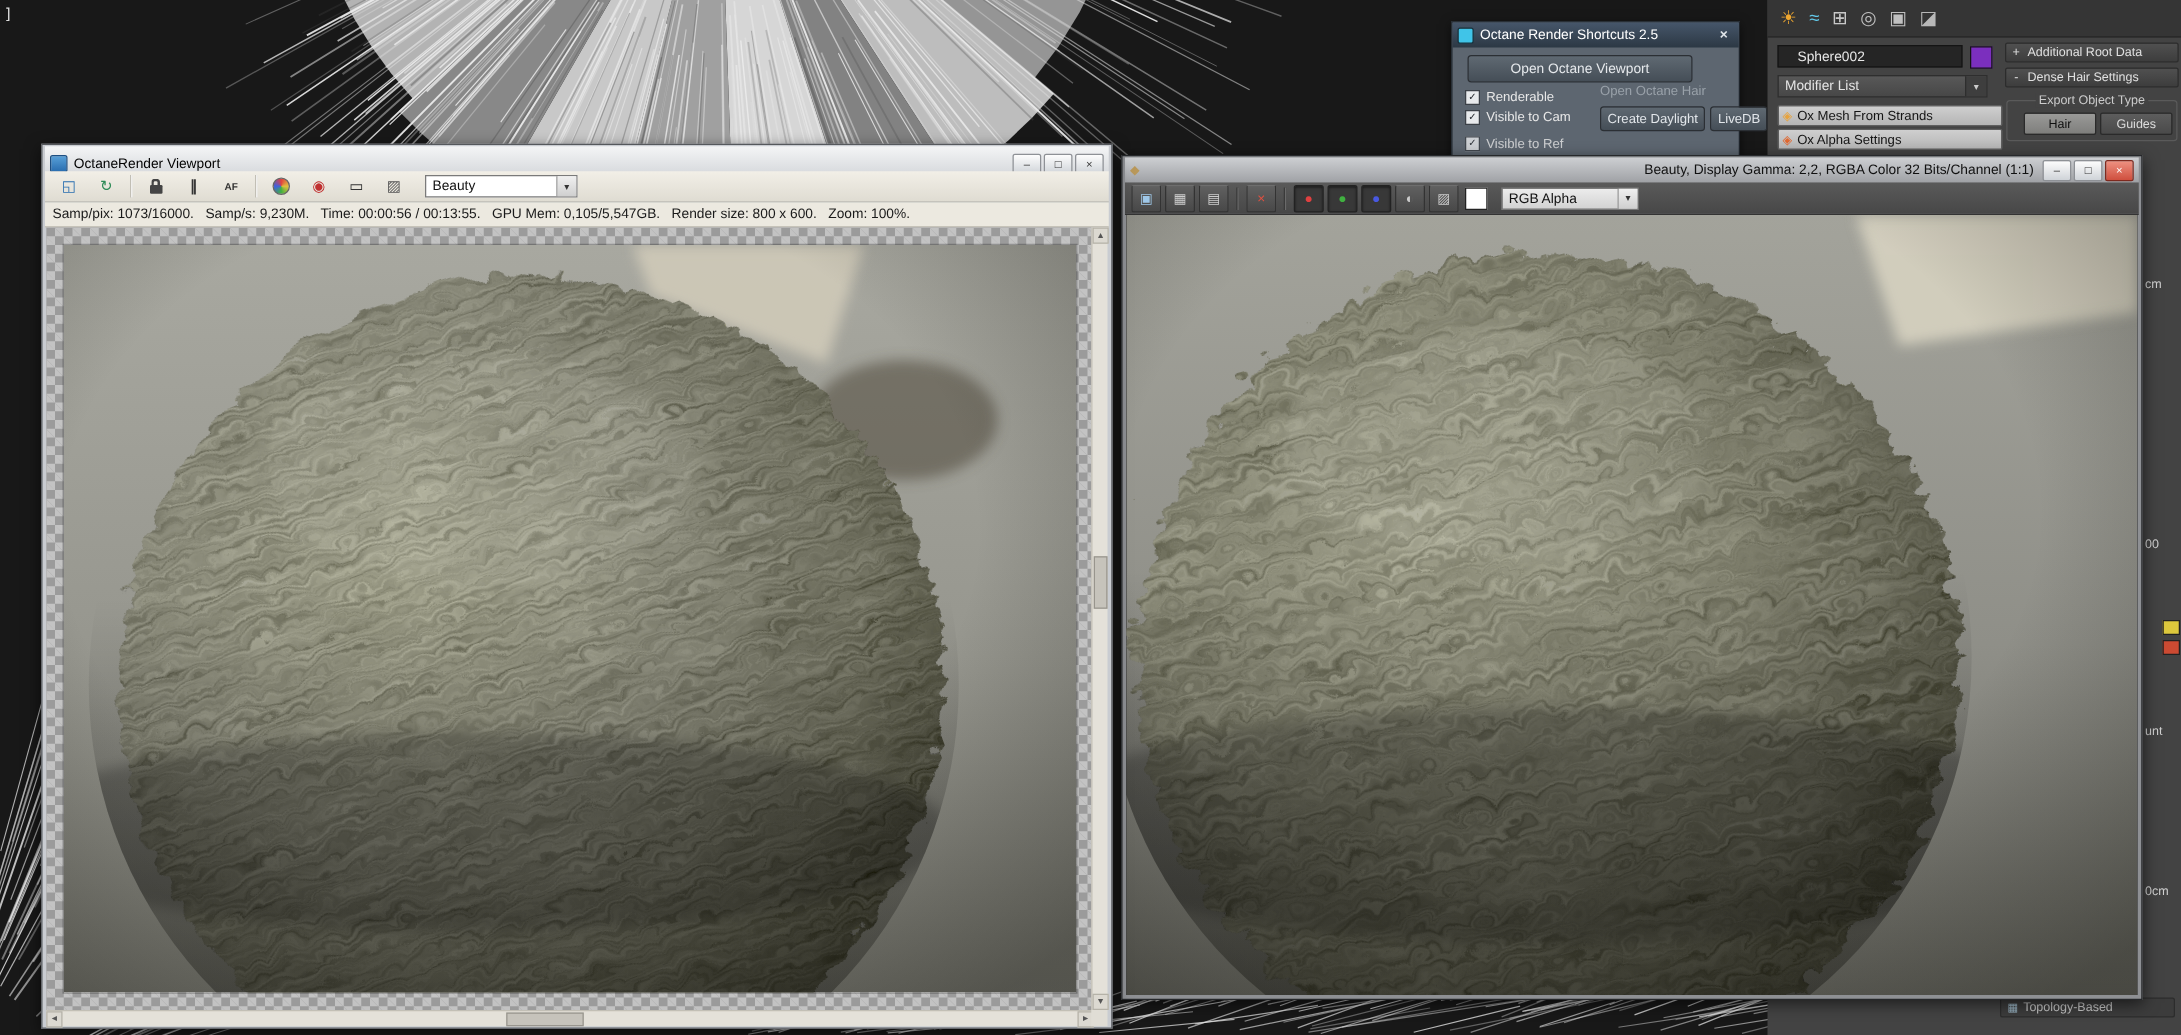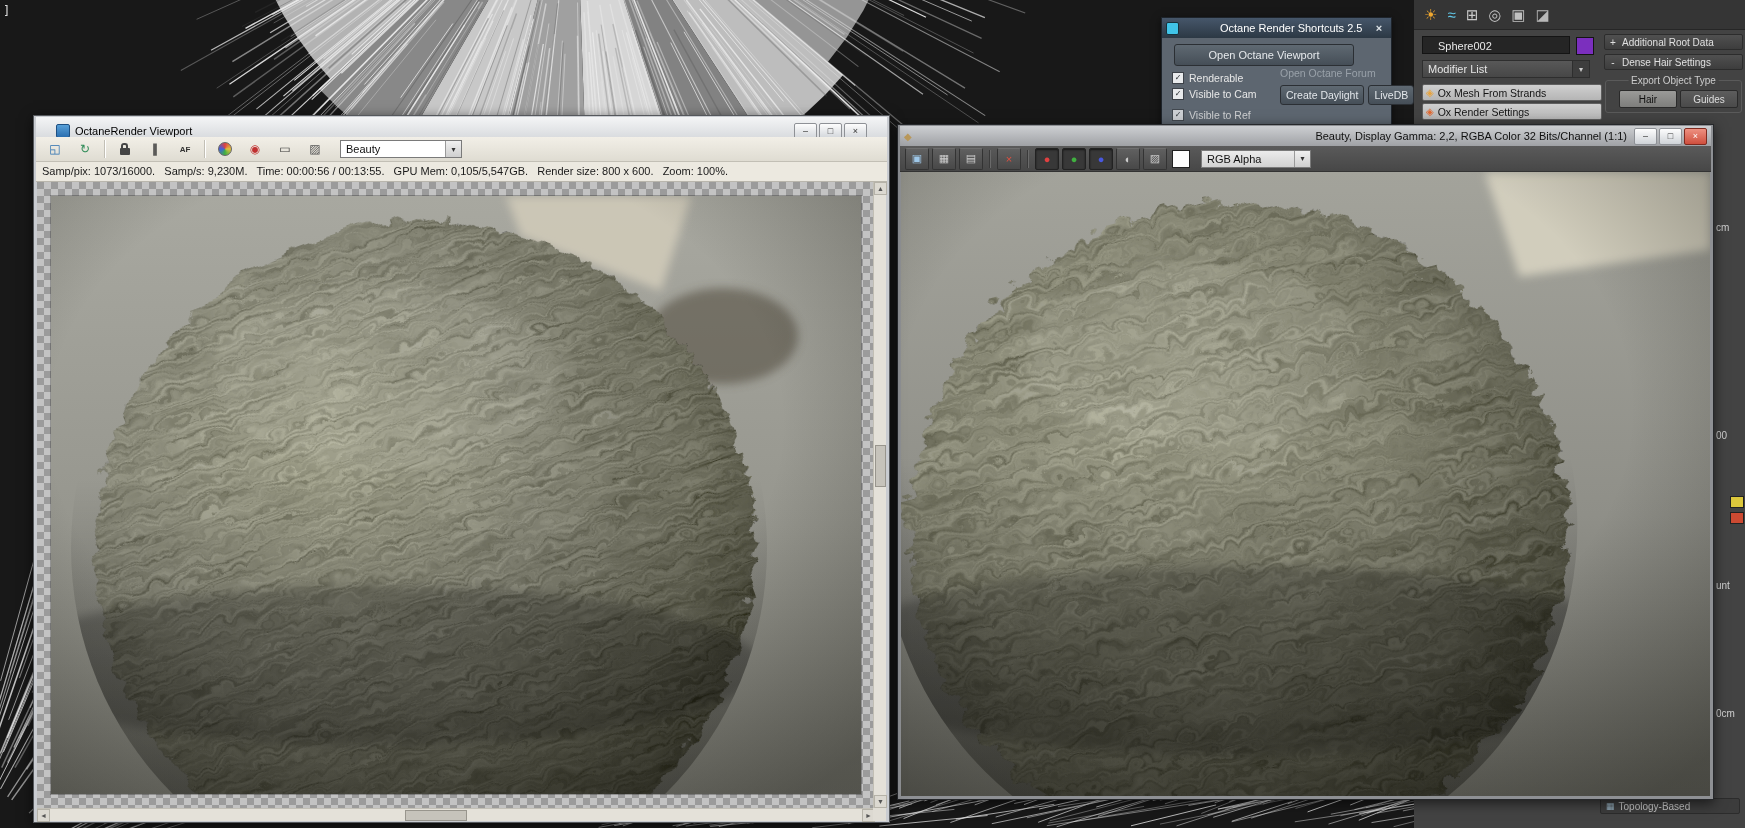--- a/index.html
+++ b/index.html
@@ -42,21 +42,21 @@
   .fragsq{position:absolute;left:316px;width:12px;height:10px;border:1px solid #222;}
   .toporow{position:absolute;left:186px;top:798px;width:140px;height:16px;background:#3c3c3c;border:1px solid #2c2c2c;
            border-radius:2px;display:flex;align-items:center;gap:4px;padding-left:5px;font-size:10px;color:#c6c6c6;box-sizing:border-box;}
   .tbicon{color:#9ab5c5;font-size:9px;}
   
   #dlg{position:absolute;left:1161px;top:17px;width:231px;height:112px;z-index:3;background:#5d6670;
        border:1px solid #1e242b;box-shadow:0 2px 8px rgba(0,0,0,.55);box-sizing:border-box;}
   .dtitle{height:20px;background:linear-gradient(#46566a,#2c3844);display:flex;align-items:center;gap:5px;
           padding:0 4px;color:#fff;font-size:11px;}
   .dicon{width:11px;height:11px;background:#40c4e8;border:1px solid #18323c;border-radius:2px;}
-  .dtext{flex:1;white-space:nowrap;overflow:hidden;margin-left:36px;}
+  .dtext{flex:1;white-space:nowrap;overflow:hidden;}
   .dclose{width:16px;text-align:center;color:#dfe4e8;font-size:11px;font-weight:bold;}
   .dbtn-main{position:absolute;left:12px;top:26px;width:178px;height:20px;background:linear-gradient(#5f6972,#454e57);
              border:1px solid #2b2f34;border-radius:3px;color:#e6e9ec;font-size:11px;display:flex;
              align-items:center;justify-content:center;}
   .cblist{position:absolute;left:10px;top:52px;width:106px;}
   .cbrow{display:flex;align-items:center;gap:5px;height:15px;margin-bottom:1px;color:#e8e8e8;font-size:10.5px;white-space:nowrap;}
   .cb{width:10px;height:10px;background:#e8eaec;border:1px solid #3c4148;display:flex;align-items:center;
       justify-content:center;font-size:8px;color:#1d2126;flex:none;}
   .dright{position:absolute;left:118px;top:49px;right:8px;}
   .forum{font-size:10.5px;color:#99a1a9;white-space:nowrap;}
@@ -88,21 +88,21 @@
   .dd .arrow{margin-left:auto;width:15px;height:100%;background:linear-gradient(#f0f0f0,#cfcfcf);
              border-left:1px solid #9a9a9a;display:flex;align-items:center;justify-content:center;
              font-size:8px;color:#333;}
   .dd.light{background:linear-gradient(#ececec,#d2d2d2);width:110px;margin-left:8px;justify-content:center;}
   .rclient{position:absolute;left:3px;top:47px;right:3px;bottom:3px;background:#1e1e1e;overflow:hidden;}
   .rclient > div{position:absolute;inset:0;}
   
   #ovp{position:absolute;left:33px;top:115px;width:857px;height:708px;z-index:5;background:#c9ccd1;
        border:1px solid #55585c;box-shadow:0 3px 12px rgba(0,0,0,.6);box-sizing:border-box;}
   .ltitle{position:absolute;left:2px;top:1px;right:2px;height:28px;background:linear-gradient(#f4f5f6,#cfd2d6);
-          display:flex;align-items:center;gap:5px;padding:0 20px;font-size:11px;color:#000;}
+          display:flex;align-items:center;gap:5px;padding:0 4px;font-size:11px;color:#000;}
   .lticon{width:12px;height:12px;border-radius:2px;background:linear-gradient(#58a0d8,#2a6eb0);border:1px solid #1d4f82;}
   .lttext{flex:1;white-space:nowrap;overflow:hidden;}
   .ltools{position:absolute;left:2px;top:21px;right:2px;height:25px;background:linear-gradient(#f2efe7,#dfdcd2);
           border-bottom:1px solid #c2bfb5;display:flex;align-items:center;gap:4px;padding:0 6px;box-sizing:border-box;}
   .lbtn{width:24px;height:20px;display:flex;align-items:center;justify-content:center;font-size:12px;
         border-radius:2px;border:1px solid transparent;color:#333;}
   .lsep{width:1px;height:18px;background:#c2bfb5;border-right:1px solid #fff;margin:0 2px;}
   .af{font-size:8px;font-weight:bold;color:#333;}
   .cwheel{width:12px;height:12px;border-radius:50%;background:conic-gradient(#e04040,#e0c040,#40b040,#4060e0,#e04040);border:1px solid #666;}
   .lockw{position:relative;width:10px;height:12px;}
@@ -571,21 +571,21 @@
       <span>Modifier List</span>
       <span class="mlarrow">▾</span>
     </div>
     <div class="stack">
         <div class="stackrow">
           <span class="stackico" style="color: rgb(232, 163, 60);">◈</span>
           <span>Ox Mesh From Strands</span>
         </div>
         <div class="stackrow">
           <span class="stackico" style="color: rgb(224, 104, 48);">◈</span>
-          <span>Ox Render Settings</span>
+          <span>Ox Alpha Settings</span>
         </div>
       </div>
     <div class="rcol">
       <div id="rollouts">
           <div class="rollout">
             <span class="pfx">+</span>
             <span>Additional Root Data</span>
           </div>
           <div class="rollout">
             <span class="pfx">-</span>
@@ -629,21 +629,21 @@
         <div class="cbrow">
           <span class="cb">✓</span>
           <span>Visible to Cam</span>
         </div>
         <div class="cbrow" style="margin-top: 6px; opacity: 0.8;">
           <span class="cb">✓</span>
           <span>Visible to Ref</span>
         </div>
       </div>
     <div class="dright">
-      <div class="forum">Open Octane Forum</div>
+      <div class="forum">Open Octane Hair</div>
       <div class="drow">
         <div class="dsmbtn grow">Create Daylight</div>
         <div class="dsmbtn">LiveDB</div>
       </div>
     </div>
   </div>
 
   <div id="rfw">
     <div class="rtitle">
       <span class="rticon">◆</span>

